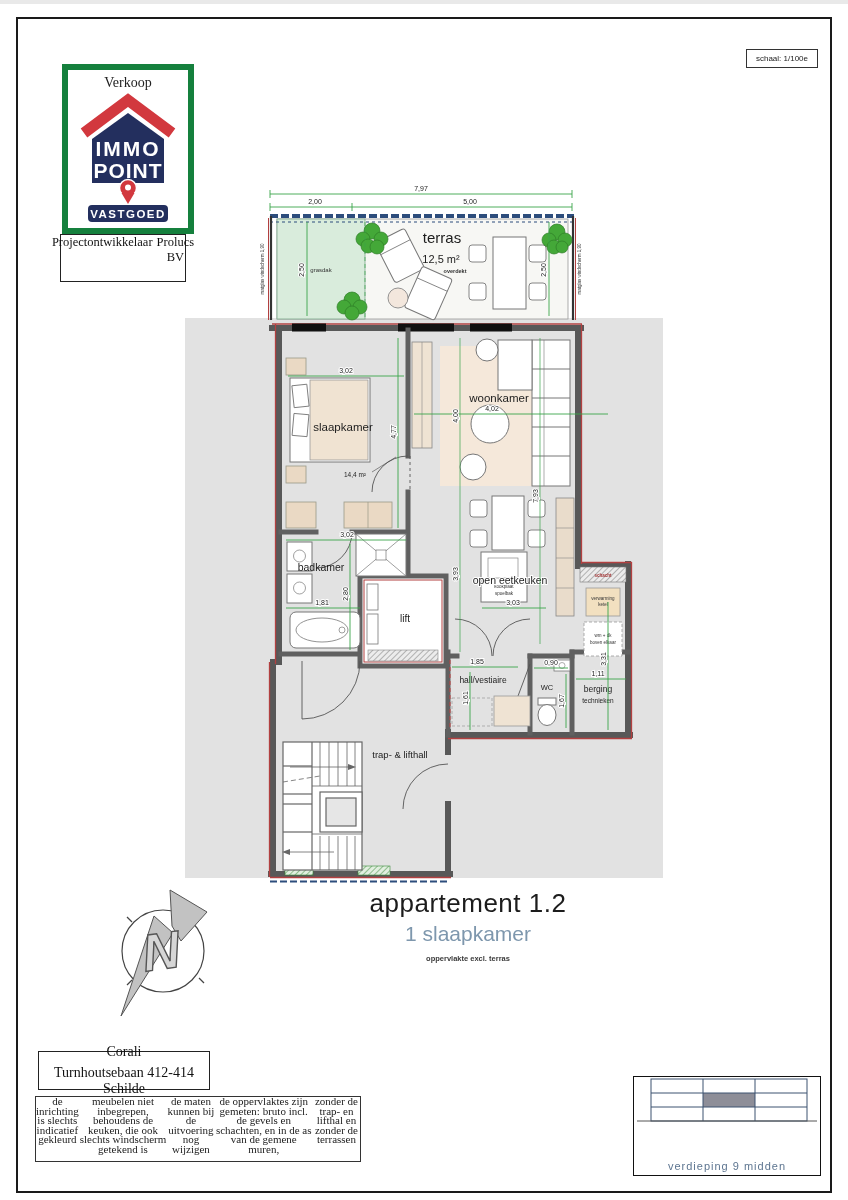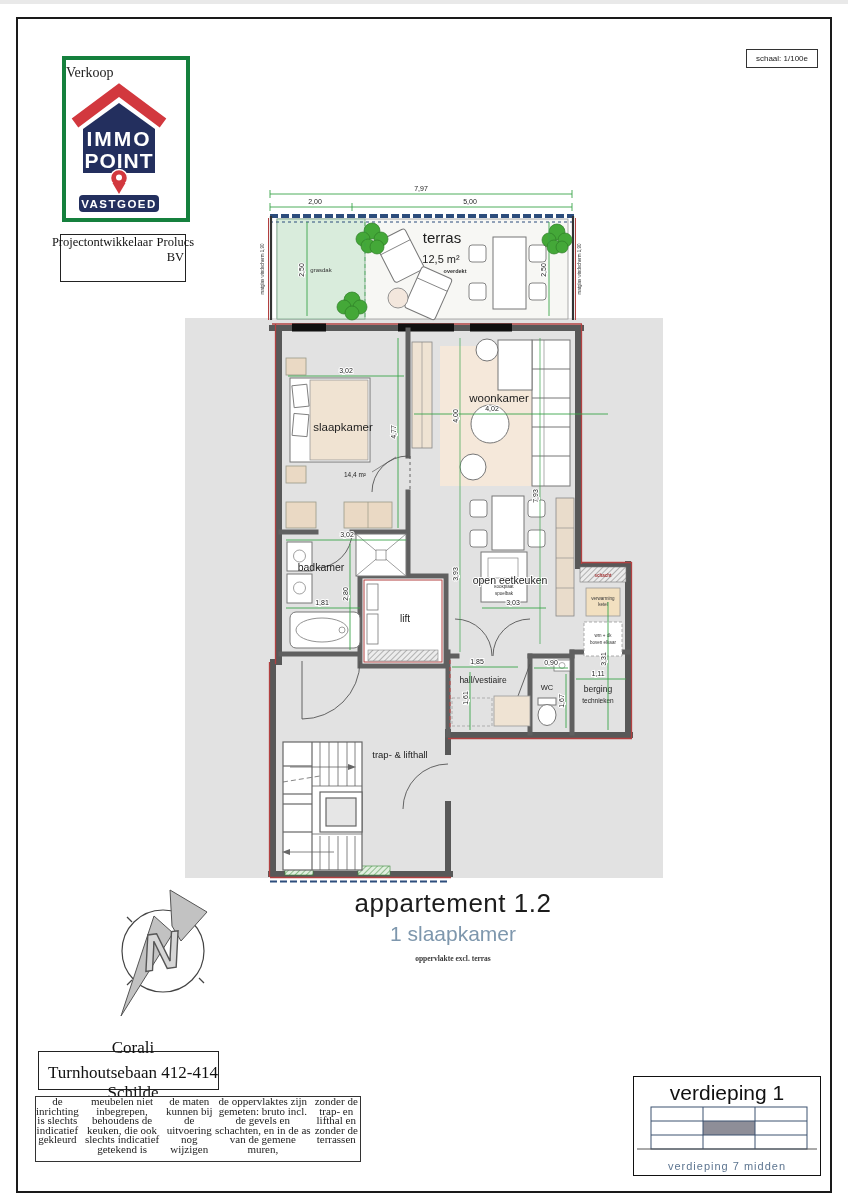--- a/index.html
+++ b/index.html
@@ -2,34 +2,34 @@
 <html><head>
 <meta charset="utf-8">
 <style>
   html,body{margin:0;padding:0;background:#e9e9e9;}
   .page{position:relative;width:848px;height:1200px;background:#ffffff;margin:4px auto;
         font-family:"Liberation Sans",sans-serif;overflow:hidden;}
   .frame{position:absolute;left:16px;top:13px;width:812px;height:1172px;
          border:2px solid #1a1a1a;}
   .scalebox{position:absolute;left:746px;top:45px;width:70px;height:17px;border:1px solid #333;
             font-size:8px;display:flex;align-items:center;justify-content:center;color:#222;}
-  .logobox{position:absolute;left:62px;top:52px;width:120px;height:158px;border:4px solid #15803d;
-           background:#fff;text-align:left;}
+  .logobox{position:absolute;left:62px;top:60px;width:120px;height:158px;border:6px solid #15803d;
+           background:#fff;text-align:center;}
   .verkoop{font-family:"Liberation Serif",serif;font-size:14px;color:#222;margin-top:5px;}
   .devbox{position:absolute;left:60px;top:230px;width:124px;height:46px;border:1.5px solid #222;
           font-family:"Liberation Serif",serif;font-size:12.5px;color:#111;text-align:center;
           display:flex;flex-direction:row;justify-content:center;gap:4px;background:#fff;}
-  .titleblock{position:absolute;left:253px;top:884px;width:400px;text-align:center;}
+  .titleblock{position:absolute;left:268px;top:884px;width:400px;text-align:center;}
   .titleblock .t1{font-size:26px;color:#1c1c1c;letter-spacing:0.5px;}
   .titleblock .t2{font-size:21px;color:#7e97ad;margin-top:3px;}
-  .titleblock .t3{font-size:7.5px;color:#3a3a3a;margin-top:8px;font-weight:bold;font-family:Liberation Serif, serif;}
+  .titleblock .t3{font-size:7.5px;color:#3a3a3a;margin-top:8px;font-weight:bold;}
   .titleblock .t4{font-size:19px;color:#8c8c8c;margin-top:4px;}
   .addrbox{position:absolute;left:38px;top:1047px;width:170px;height:37px;border:1.5px solid #222;
-           font-family:"Liberation Serif",serif;font-size:17px;color:#111;text-align:center;
-           display:flex;flex-direction:column;justify-content:center;gap:5px;background:#fff;padding-left:9px;}
+           font-family:"Liberation Serif",serif;font-size:14px;color:#111;text-align:center;
+           display:flex;flex-direction:column;justify-content:center;gap:5px;background:#fff;}
   .discbox{position:absolute;left:35px;top:1092px;width:324px;height:64px;border:1px solid #333;
            font-family:"Liberation Serif",serif;font-size:11px;color:#222;text-align:center;
            display:flex;flex-direction:row;justify-content:center;line-height:9.5px;background:#fff;}
   .discbox .gap{height:7px;}
   .floorbox{position:absolute;left:633px;top:1072px;width:186px;height:98px;border:1.5px solid #111;background:#fff;}
   .floorbox .ft{font-size:21px;color:#111;text-align:center;margin-top:4px;}
   .floorbox .fc{position:absolute;left:0;bottom:3px;width:100%;text-align:center;
                 font-size:11px;color:#5d7590;letter-spacing:1px;}
   svg text{font-family:"Liberation Sans",sans-serif;}
   .dim{font-size:7px;fill:#1d1d1d;paint-order:stroke;stroke:#ffffff;stroke-width:2px;}
@@ -400,34 +400,33 @@
     <div class="t3">oppervlakte excl. terras</div>
   </div>
 
   <div class="addrbox">
     <div>Corali</div>
     <div>Turnhoutsebaan 412-414 Schilde</div>
   </div>
 
   <div class="discbox">
     <div>de inrichting is slechts indicatief gekleurd</div>
-    <div>meubelen niet inbegrepen, behoudens de keuken, die ook slechts indicatief getekend is</div>
+    <div>meubelen niet inbegrepen, behoudens de keuken, die ook slechts windscherm getekend is</div>
     <div>de maten kunnen bij de uitvoering nog wijzigen</div>
     <div class="gap"></div>
     <div>de oppervlaktes zijn gemeten: bruto incl. de gevels en schachten, en in de as van de gemene muren,</div>
     <div>zonder de trap- en lifthal en zonder de terrassen</div>
   </div>
 
   <div class="floorbox">
-    <div class="ft">verdieping 1</div>
     <svg width="186" height="50" viewBox="0 0 186 50">
       <rect x="69" y="16" width="52" height="14" fill="#8e8e98"></rect>
       <rect x="17" y="2" width="156" height="42" fill="none" stroke="#3d5270" stroke-width="1"></rect>
       <line x1="17" y1="16" x2="173" y2="16" stroke="#3d5270" stroke-width="1"></line>
       <line x1="17" y1="30" x2="173" y2="30" stroke="#3d5270" stroke-width="1"></line>
       <line x1="69" y1="2" x2="69" y2="44" stroke="#3d5270" stroke-width="1"></line>
       <line x1="121" y1="2" x2="121" y2="44" stroke="#3d5270" stroke-width="1"></line>
       <line x1="3" y1="44" x2="183" y2="44" stroke="#555" stroke-width="1"></line>
     </svg>
-    <div class="fc">verdieping 7   midden</div>
+    <div class="fc">verdieping 9   midden</div>
   </div>
 
 </div>
 
 </body></html>

